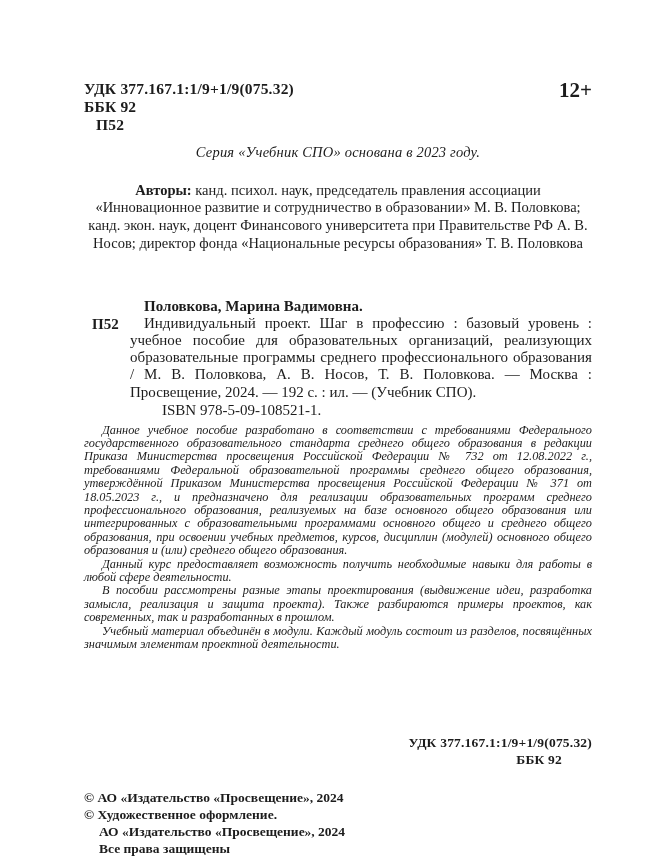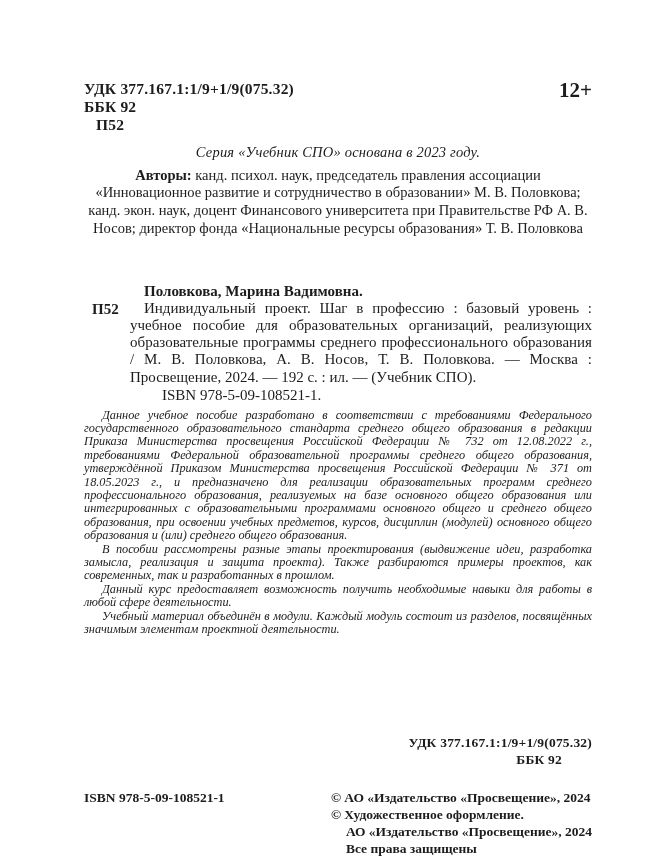--- a/index.html
+++ b/index.html
@@ -22,21 +22,21 @@
   
   .top-row { display: flex; justify-content: space-between; align-items: flex-start; }
   .codes { font-weight: bold; font-size: 15.5px; line-height: 1.16; letter-spacing: .2px; }
   .code-p52 { padding-left: 12px; }
   .age-badge { font-weight: bold; font-size: 21px; line-height: 1; margin-top: 0; }
 
   
   .series { text-align: center; font-style: italic; font-size: 14.5px; margin-top: 10px; letter-spacing: .2px; }
 
   
-  .authors { text-align: center; font-size: 14.5px; line-height: 1.21; margin-top: 6px; padding: 0 2px; }
+  .authors { text-align: center; font-size: 14.5px; line-height: 1.21; margin-top: 21px; padding: 0 2px; }
 
   
   .card { margin-top: 46px; margin-left: 46px; font-size: 15px; line-height: 1.14; position: relative; }
   .card-author { text-indent: 14px; }
   .card-code { position: absolute; left: -38px; top: 18px; font-weight: bold; }
   .card-desc { text-align: justify; text-indent: 14px; }
   .card-isbn { text-indent: 32px; margin-top: 1px; }
 
   
   .annotation { margin-top: 5px; font-size: 12.3px; line-height: 1.09; font-style: italic; }
@@ -71,32 +71,31 @@
 
   <section class="card">
     <div class="card-author bold">Половкова, Марина Вадимовна.</div>
     <span class="card-code">П52</span>
     <p class="card-desc">Индивидуальный проект. Шаг в профессию : базовый уровень : учебное пособие для образовательных организаций, реализующих образовательные программы среднего профессионального образования / М. В. Половкова, А. В. Носов, Т. В. Половкова. — Москва : Просвещение, 2024. — 192 с. : ил. — (Учебник СПО).</p>
     <div class="card-isbn">ISBN 978-5-09-108521-1.</div>
   </section>
 
   <section class="annotation">
     <p>Данное учебное пособие разработано в соответствии с требованиями Федерального государственного образовательного стандарта среднего общего образования в редакции Приказа Министерства просвещения Российской Федерации № 732 от 12.08.2022 г., требованиями Федеральной образовательной программы среднего общего образования, утверждённой Приказом Министерства просвещения Российской Федерации № 371 от 18.05.2023 г., и предназначено для реализации образовательных программ среднего профессионального образования, реализуемых на базе основного общего образования или интегрированных с образовательными программами основного общего и среднего общего образования, при освоении учебных предметов, курсов, дисциплин (модулей) основного общего образования и (или) среднего общего образования.</p>
+    <p>Данный курс предоставляет возможность получить необходимые навыки для работы в любой сфере деятельности.</p>
     <p>В пособии рассмотрены разные этапы проектирования (выдвижение идеи, разработка замысла, реализация и защита проекта). Также разбираются примеры проектов, как современных, так и разработанных в прошлом.</p>
-    <p>Данный курс предоставляет возможность получить необходимые навыки для работы в любой сфере деятельности.</p>
     <p>Учебный материал объединён в модули. Каждый модуль состоит из разделов, посвящённых значимым элементам проектной деятельности.</p>
   </section>
 
   <div class="footer-codes">
     <div>УДК 377.167.1:1/9+1/9(075.32)</div>
     <div class="bbk">ББК 92</div>
   </div>
 
   <div class="bottom-row">
-    <div class="bottom-isbn">ISBN 978-5-09-108521-1</div>
     <div class="copyright">
       <div>© АО «Издательство «Просвещение», 2024</div>
       <div>© Художественное оформление.</div>
       <div class="indent">АО «Издательство «Просвещение», 2024</div>
       <div class="indent">Все права защищены</div>
     </div>
   </div>
 
 </div>
 

